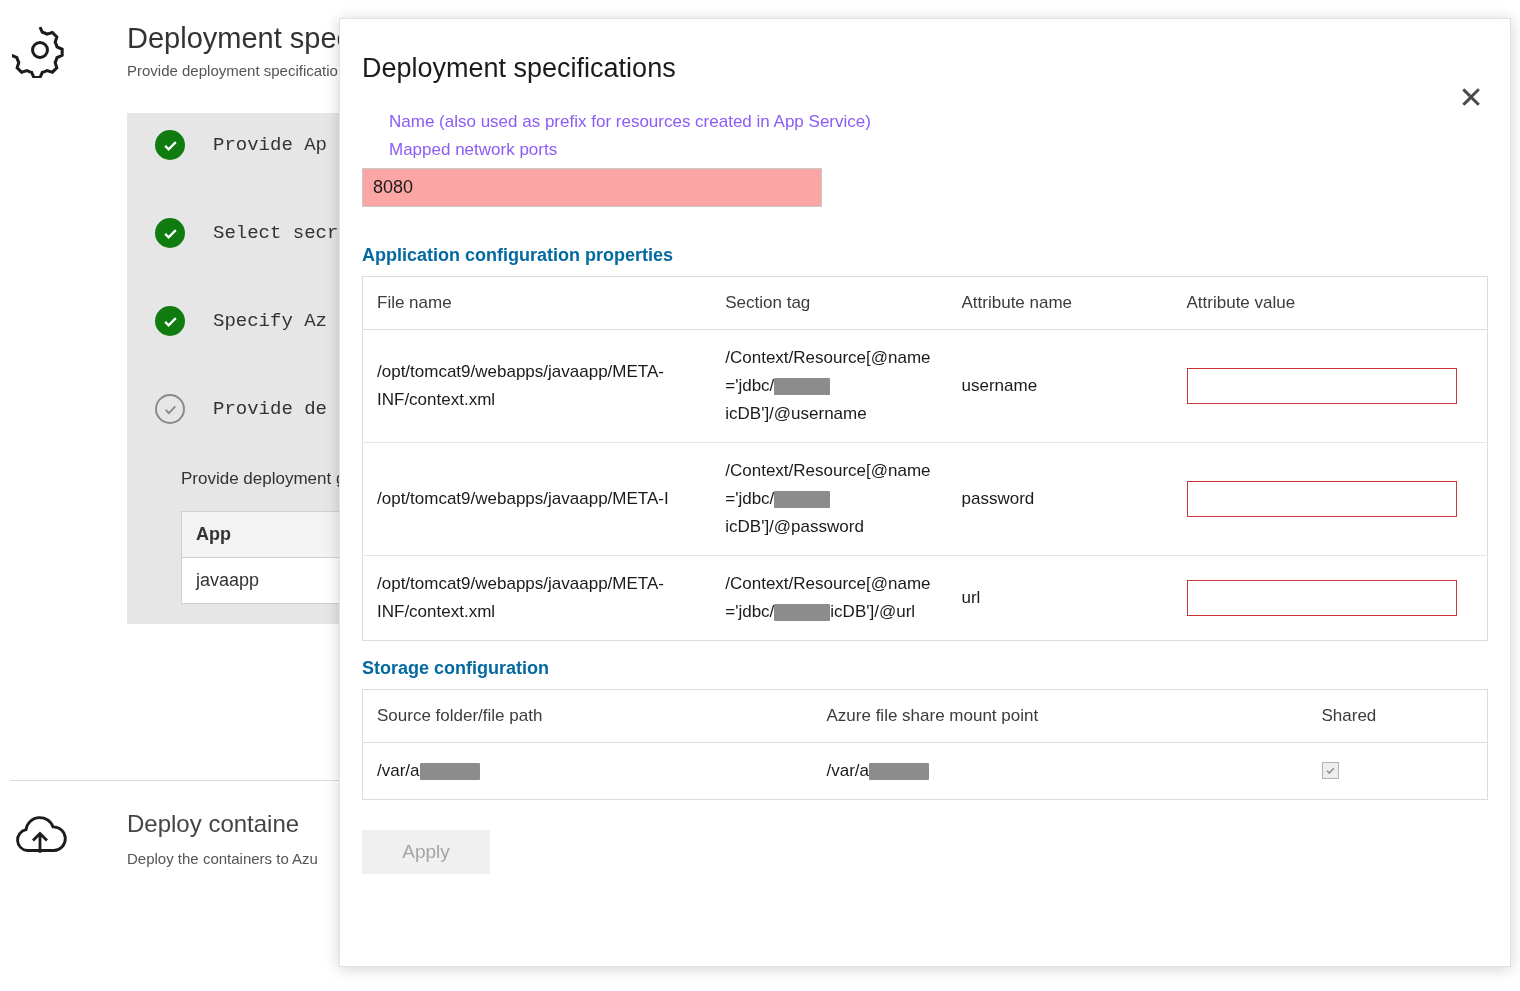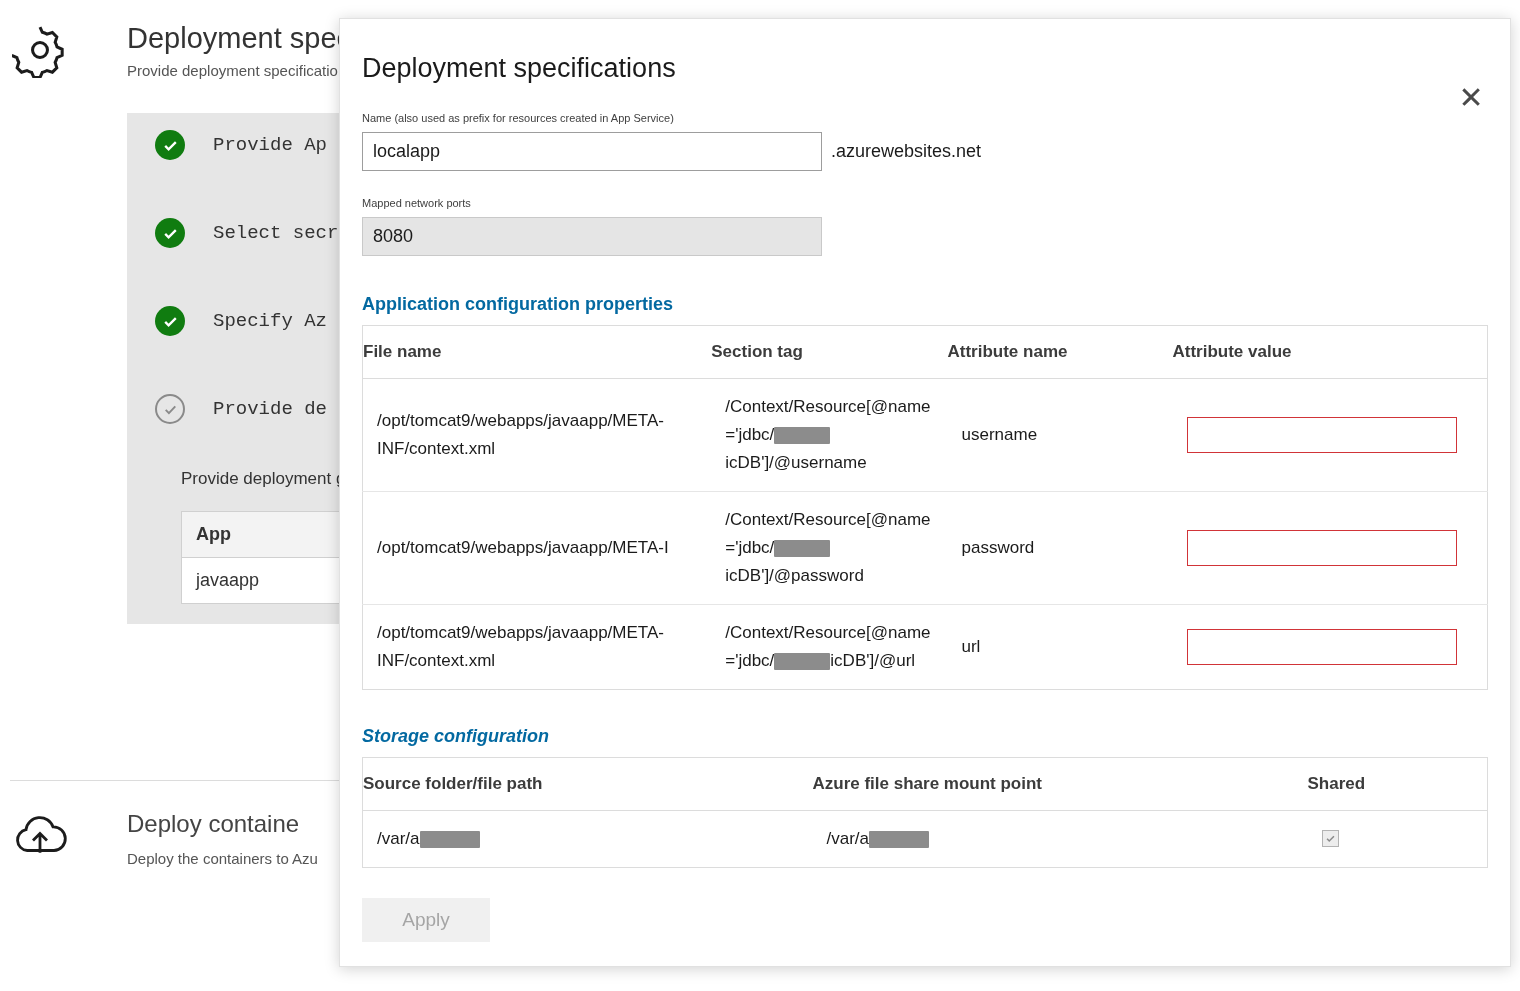--- a/index.html
+++ b/index.html
@@ -162,23 +162,24 @@
   }
   .modal-body {
     padding: 24px 22px 0 22px;
   }
   .modal-title {
     font-size: 27px;
     color: #1b1b1b;
     margin: 10px 0 28px 0;
   }
   .field-label {
-    font-size: 11px;
-    color: #404040;
+    font-size: 17px;
+    color: #8b5cf6;
     margin-bottom: 8px;
+    margin-left: 27px;
   }
   .name-row {
     display: flex;
     align-items: center;
     margin-bottom: 26px;
   }
   .txt-input {
     width: 460px;
     height: 39px;
     border: 1px solid #9d9d9d;
@@ -188,42 +189,42 @@
     font-family: "Liberation Sans", sans-serif;
     background: #ffffff;
     outline: none;
   }
   .suffix {
     margin-left: 9px;
     font-size: 18px;
     color: #1b1b1b;
   }
   .txt-input.readonly {
-    background: #e5e5e5;
+    background: #fca5a5;
     border: 1px solid #c9c9c9;
     color: #1b1b1b;
   }
   .section-head {
     font-size: 18px;
     font-weight: bold;
     color: #0369a1;
     margin: 38px 0 10px 0;
   }
   table.grid {
     width: 100%;
     border-collapse: collapse;
     border: 1px solid #dcdcdc;
     table-layout: fixed;
   }
   table.grid th {
     text-align: left;
     font-size: 17px;
-    font-weight: bold;
+    font-weight: normal;
     color: #3c3c3c;
-    padding: 16px 0;
+    padding: 16px 14px;
     border-bottom: 1px solid #dcdcdc;
     vertical-align: middle;
   }
   table.grid td {
     font-size: 17px;
     color: #1b1b1b;
     padding: 14px 14px;
     border-bottom: 1px solid #e6e6e6;
     vertical-align: middle;
     line-height: 28px;
@@ -241,22 +242,21 @@
     width: 270px;
     height: 36px;
     border: 1px solid #d13438;
     background: #ffffff;
     outline: none;
     font-size: 17px;
     padding: 0 8px;
     font-family: "Liberation Sans", sans-serif;
   }
   .storage-head {
-    margin-top: 36px;
-    font-style: italic;
+    margin-top: 17px;
   }
   .chk-box {
     width: 17px; height: 17px;
     border: 1px solid #b3b3b3;
     background: #ededed;
     display: inline-flex;
     align-items: center;
     justify-content: center;
     color: #8a8a8a;
   }
@@ -345,24 +345,20 @@
   </div>
 
   <div class="modal">
 
     <div class="modal-close">✕</div>
 
     <div class="modal-body">
       <div class="modal-title">Deployment specifications</div>
 
       <div class="field-label">Name (also used as prefix for resources created in App Service)</div>
-      <div class="name-row">
-        <input class="txt-input" type="text" value="localapp" style="">
-        <span class="suffix">.azurewebsites.net</span>
-      </div>
 
       <div class="field-label">Mapped network ports</div>
       <input class="txt-input readonly" type="text" readonly="" value="8080" style="">
 
       <div class="section-head">Application configuration properties</div>
 
       <table class="grid">
         <colgroup>
           <col style="width:31%">
             <col style="width:21%">

